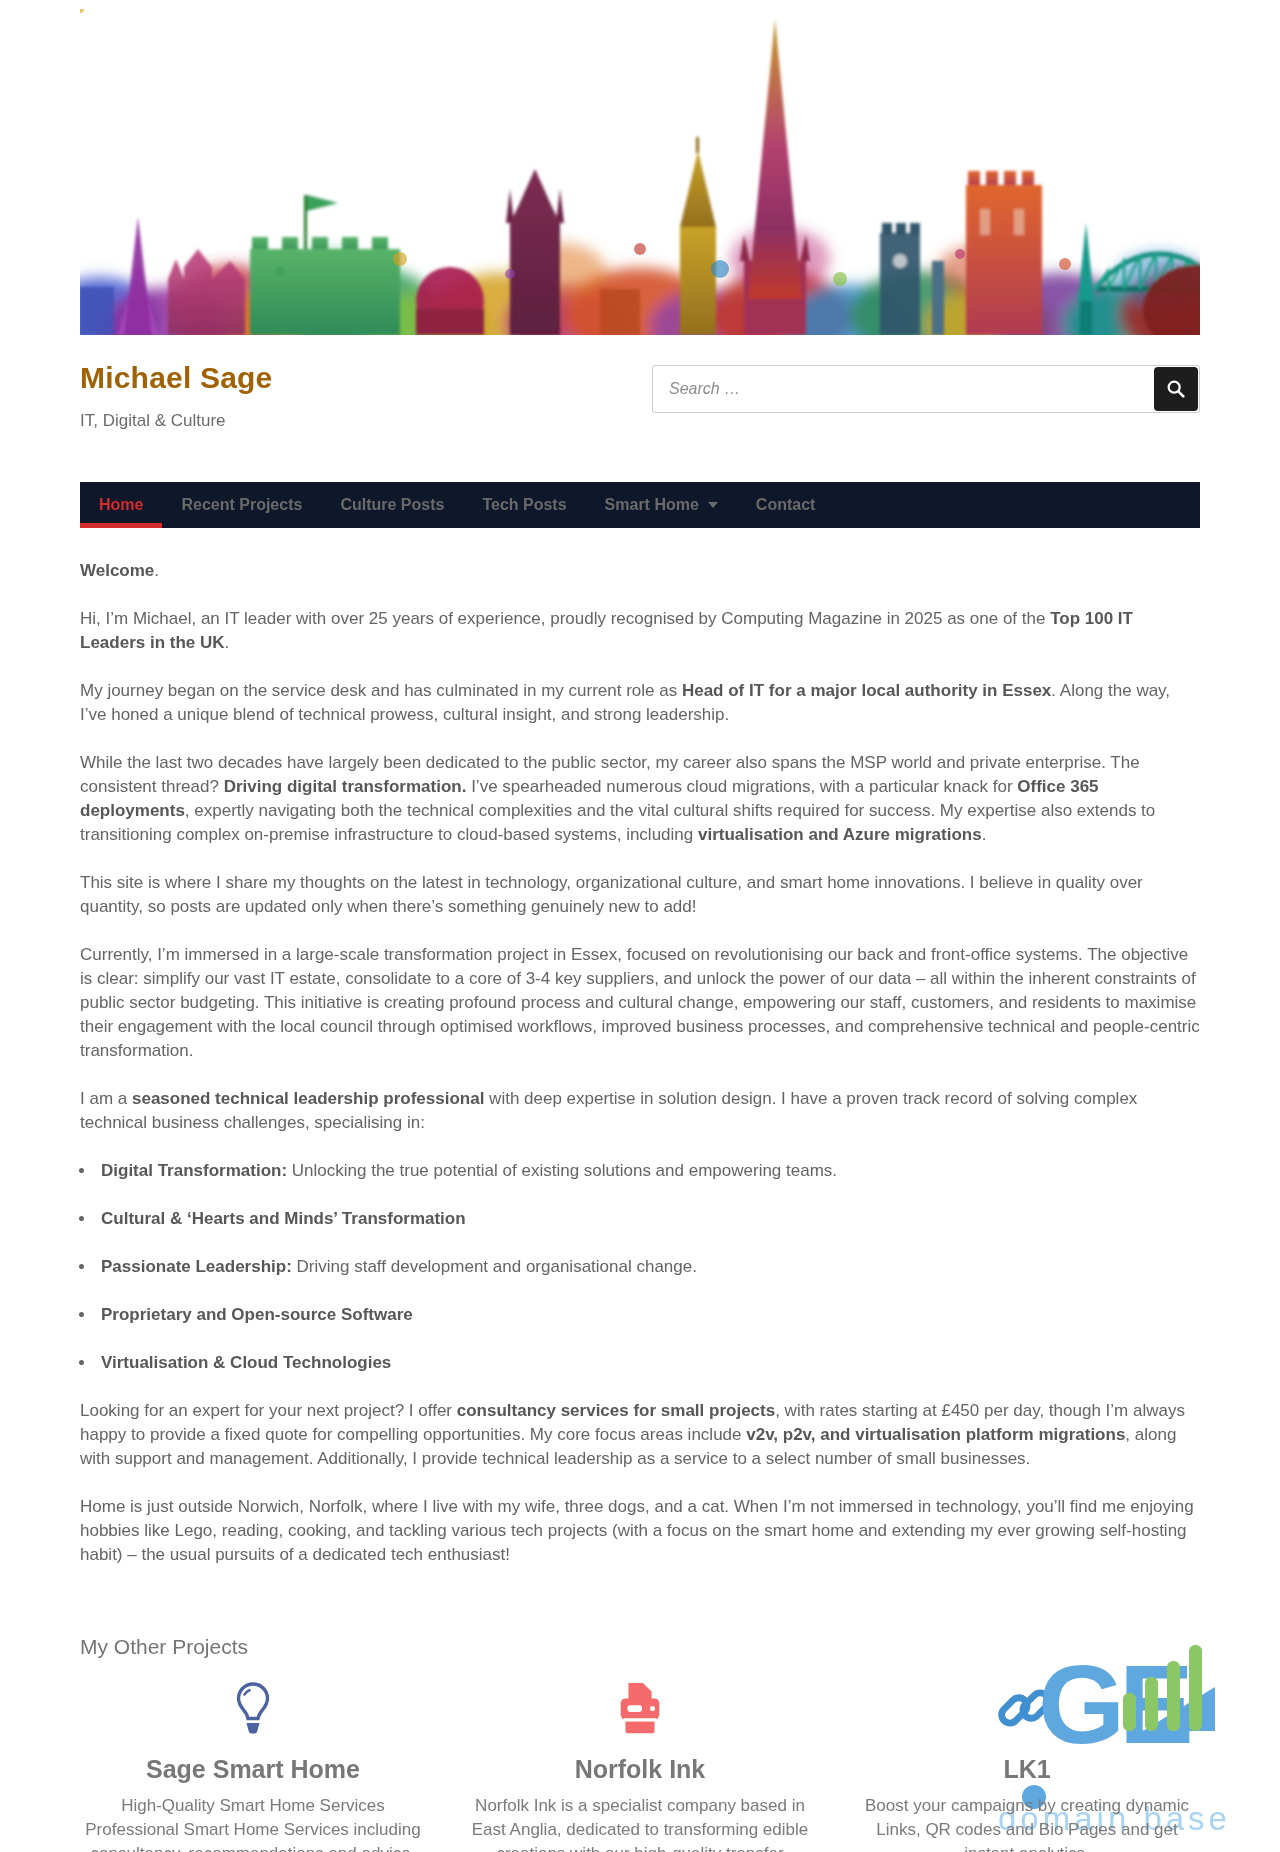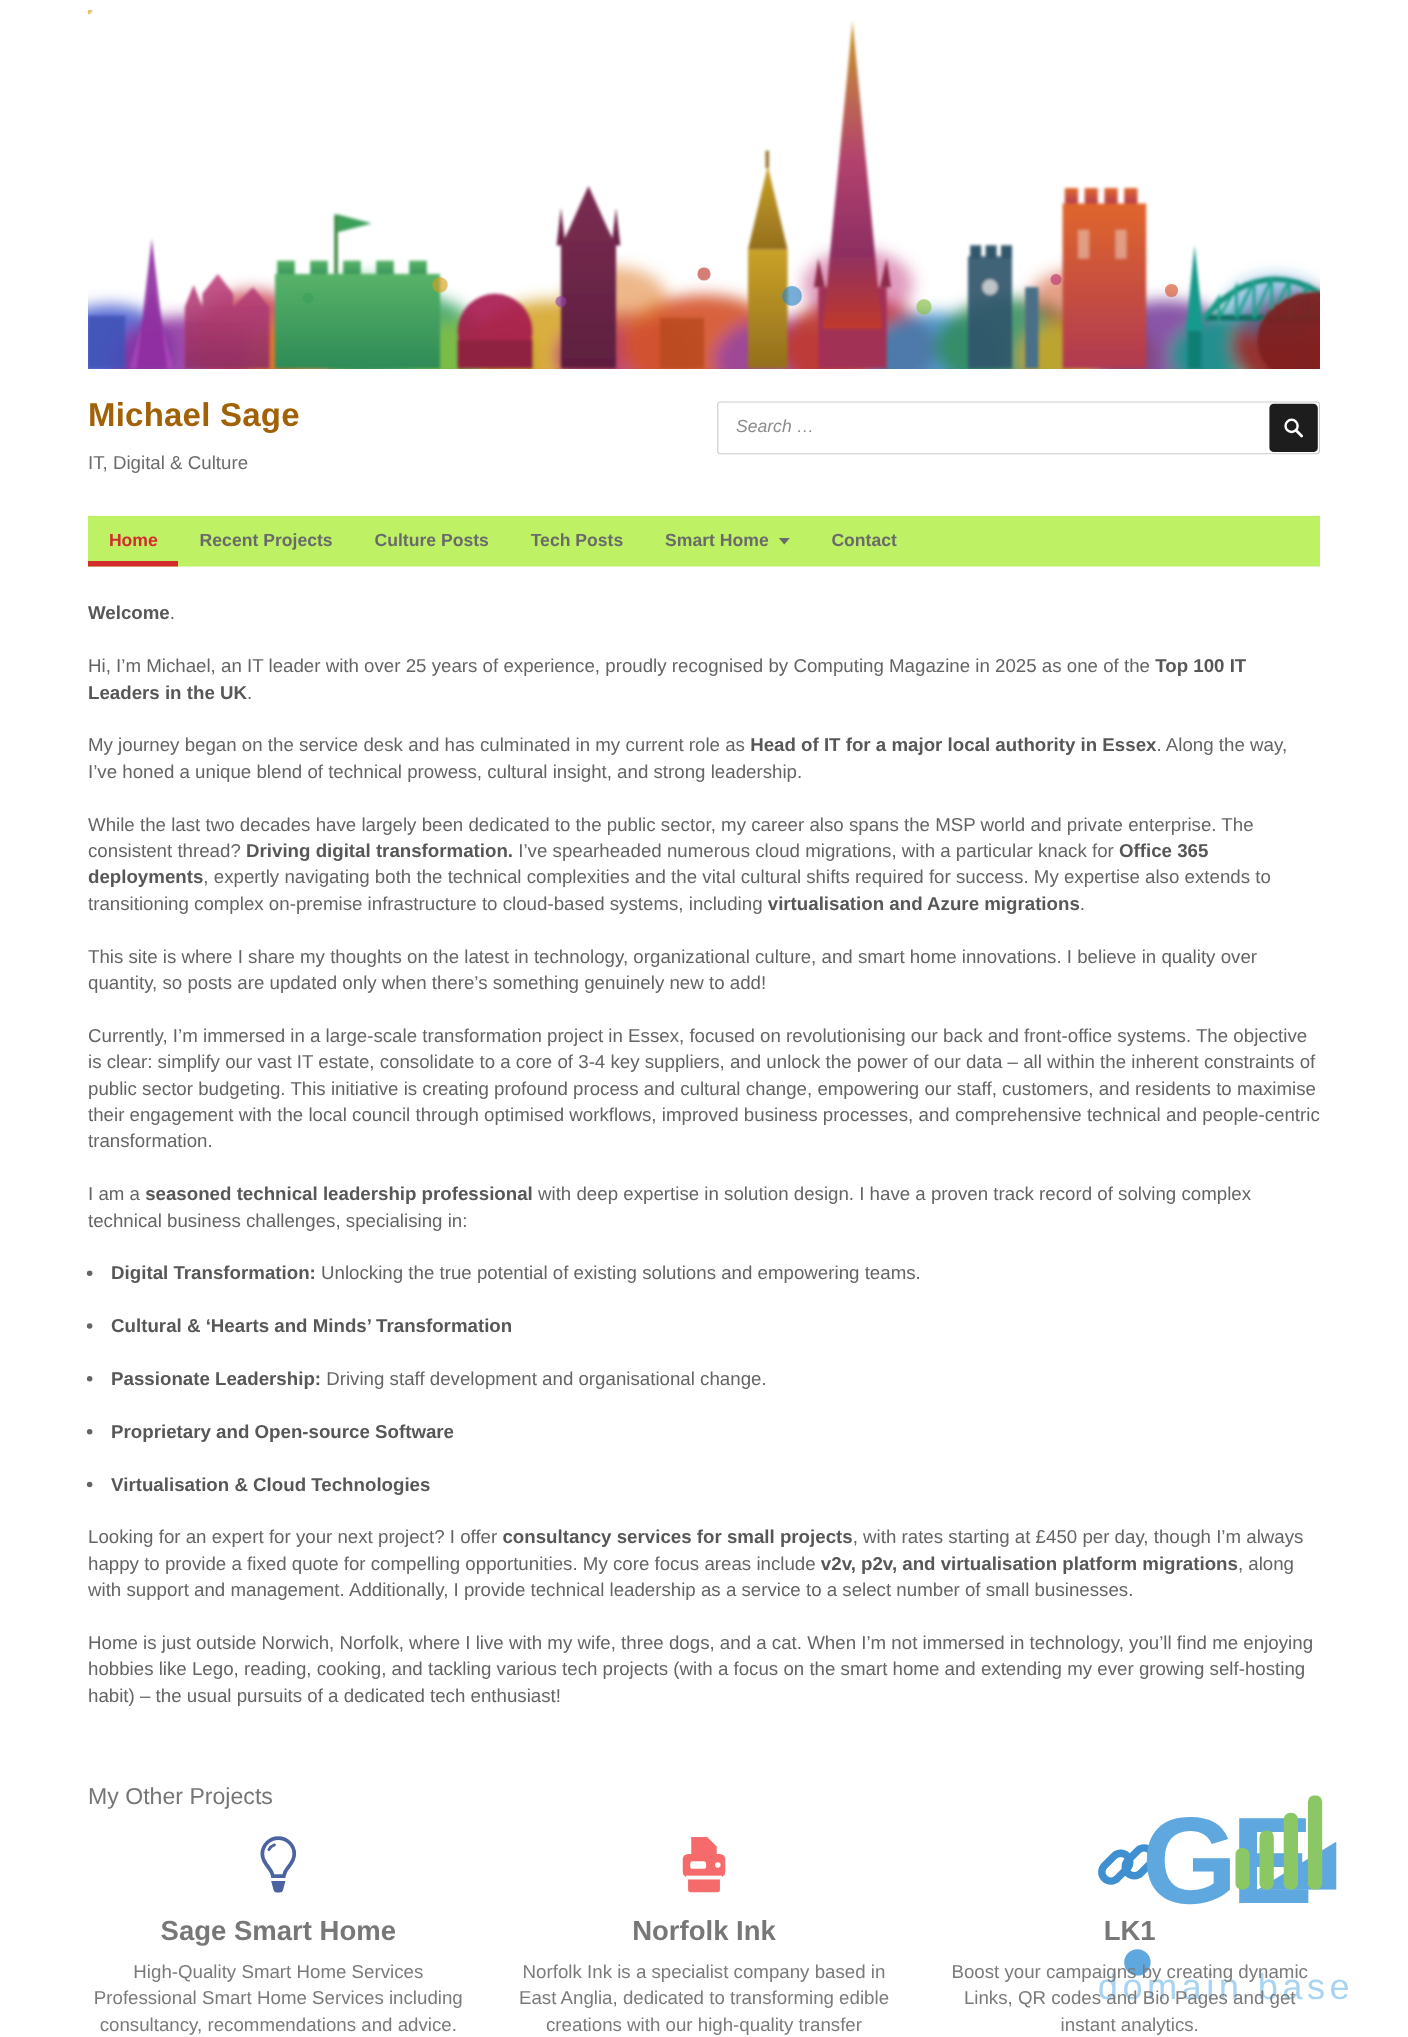--- a/index.html
+++ b/index.html
@@ -25,21 +25,21 @@
     padding:0 56px 0 16px; font-size:16px; color:#6f6f6f; font-family:inherit; outline:none;font-style:italic;
   }
   .searchform input::placeholder { color:#8c8c8c; }
   .search-btn {
     position:absolute; top:2px; right:2px; width:44px; height:44px;
     background:#1d1d1d; border:0; border-radius:4px;
     display:flex; align-items:center; justify-content:center; cursor:pointer;
   }
 
   
-  nav { background:#bef264; margin-top:38px; height:46px;text-align:right; }
+  nav { background:#0f172a; margin-top:51px; height:46px;text-align:right; }
   nav ul { list-style:none; margin:0; padding:0; display:flex; height:100%; }
   nav li { height:100%; }
   nav a {
     display:flex; align-items:center; height:100%; padding:0 19px;
     font-size:16px; font-weight:700; color:#6a6a6a; text-decoration:none; cursor:pointer;
   }
   nav li.active a { color:#d22c2c; box-shadow: inset 0 -5px 0 #d22c2c; }
   .caret { width:0; height:0; border-left:5px solid transparent; border-right:5px solid transparent;
     border-top:6px solid #6a6a6a; margin-left:9px; }
 

